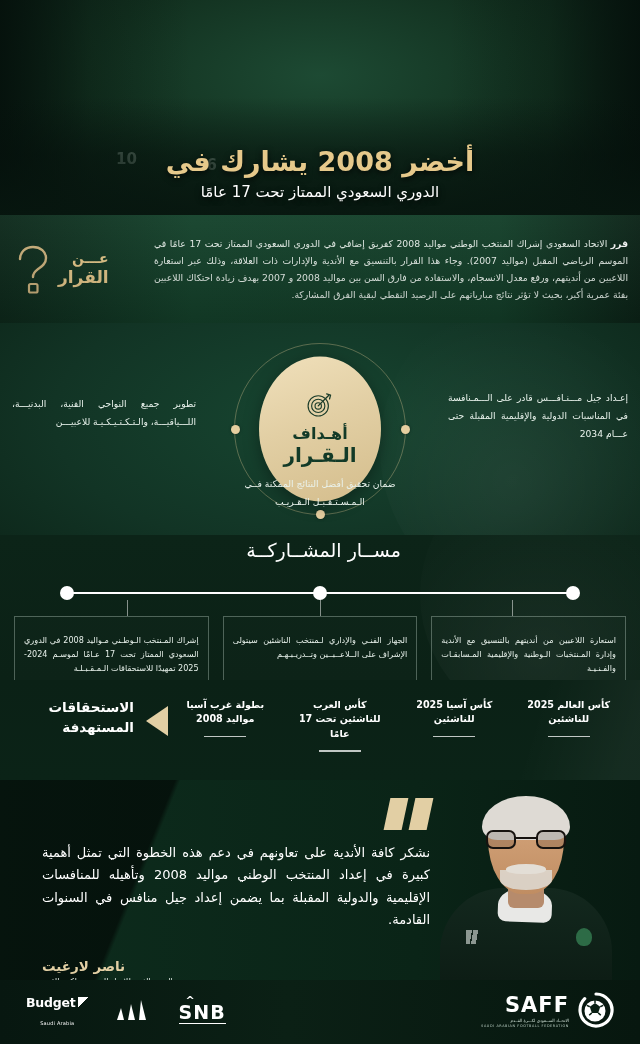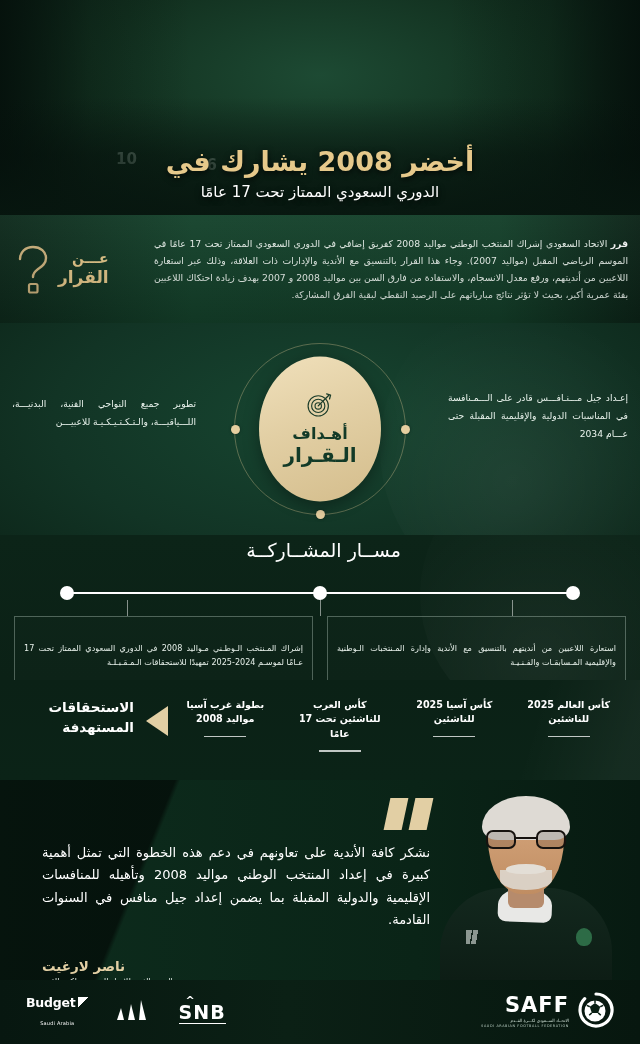--- a/index.html
+++ b/index.html
@@ -135,21 +135,21 @@
   }
   .timeline { position:absolute; left:60px; right:60px; top:51px; height:14px; }
   .tl-line { position:absolute; left:7px; right:7px; top:6px; height:2px; background:#ffffff; }
   .tl-node { position:absolute; top:0; width:14px; height:14px; border-radius:50%; background:#fff; }
   .tl-node.n1 { right:0; } .tl-node.n2 { left:50%; margin-left:-7px; } .tl-node.n3 { left:0; }
   .tl-stem { position:absolute; top:65px; width:1px; height:16px; background:rgba(255,255,255,.5); }
 
   .cards { position:absolute; left:14px; right:14px; top:81px; display:flex; gap:14px; }
   .card {
     flex:1 1 0; border:1px solid rgba(200,220,208,.35);
-    padding:24px 9px; min-height:56px; background:rgba(255,255,255,.012);
+    padding:16px 9px; min-height:56px; background:rgba(255,255,255,.012);
   }
   .card p { font-size:8.1px; line-height:1.75; color:#e6efe9; direction:rtl; text-align:justify; }
 
   
   .ent {
     position:absolute; left:0; top:680px; width:640px; height:100px;
     background:linear-gradient(to bottom,#0b2116,#0b2317);
     overflow:hidden;
   }
   .ent-swoosh{
@@ -380,37 +380,41 @@
           <ellipse cx="15" cy="16" rx="3.6" ry="3.6" stroke="#1b3c2a" stroke-width="1.3"></ellipse>
           <path d="M15 16 L27 4" stroke="#1b3c2a" stroke-width="1.5" stroke-linecap="round"></path>
           <path d="M24.5 2.5 l4.5 1.2 -1.2 4.5" stroke="#1b3c2a" stroke-width="1.4" stroke-linecap="round" stroke-linejoin="round" fill="none"></path>
         </svg>
       </span>
       <div class="b1">أهـداف</div>
       <div class="b2">الـقـرار</div>
     </div>
     <div class="goal-txt goal-right">إعـداد جيل مـــنـافـــس قادر على الـــمـنافسة في المناسبات الدولية والإقليمية المقبلة حتى عـــام 2034</div>
     <div class="goal-txt goal-left">تطوير جميع النواحي الفنية، البدنيـــة، اللـــياقيـــة، والـتـكـتـيـكـيـة للاعبيـــن</div>
+    <div class="goal-txt goal-bottom">ضمان تحقيق أفضل النتائج الممكنة فــي الـمـسـتـقـبـل الـقـريـب</div>
   </div>
 
   <div class="path">
     <div class="path-swoosh"></div>
     <div class="path-title">مســار المشــاركــة</div>
     <div class="timeline">
       <span class="tl-line"></span>
       <span class="tl-node n1"></span>
       <span class="tl-node n2"></span>
       <span class="tl-node n3"></span>
     </div>
     <span class="tl-stem" style="right:127px;"></span>
     <span class="tl-stem" style="left:50%;"></span>
     <span class="tl-stem" style="left:127px;"></span>
     <div class="cards">
       <div class="card">
         <p>استعارة اللاعبين من أنديتهم بالتنسيق مع الأندية وإدارة المـنتخبات الـوطنية والإقليمية المـسابقـات والفـنـيـة</p>
+      </div>
+      <div class="card">
+        <p>الجهاز الفنـي والإداري لـمنتخب الناشئين سيتولى الإشراف على الــلاعــبــين وتــدريـبـهـم</p>
       </div>
       <div class="card">
         <p>إشراك المـنتخب الـوطـني مـواليد 2008 في الدوري السعودي الممتاز تحت 17 عـامًا لموسـم 2024-2025 تمهيدًا للاستحقاقات الـمـقـبـلـة</p>
       </div>
     </div>
   </div>
 
   <div class="ent">
     <div class="ent-swoosh"></div>
     <div class="ent-row">

